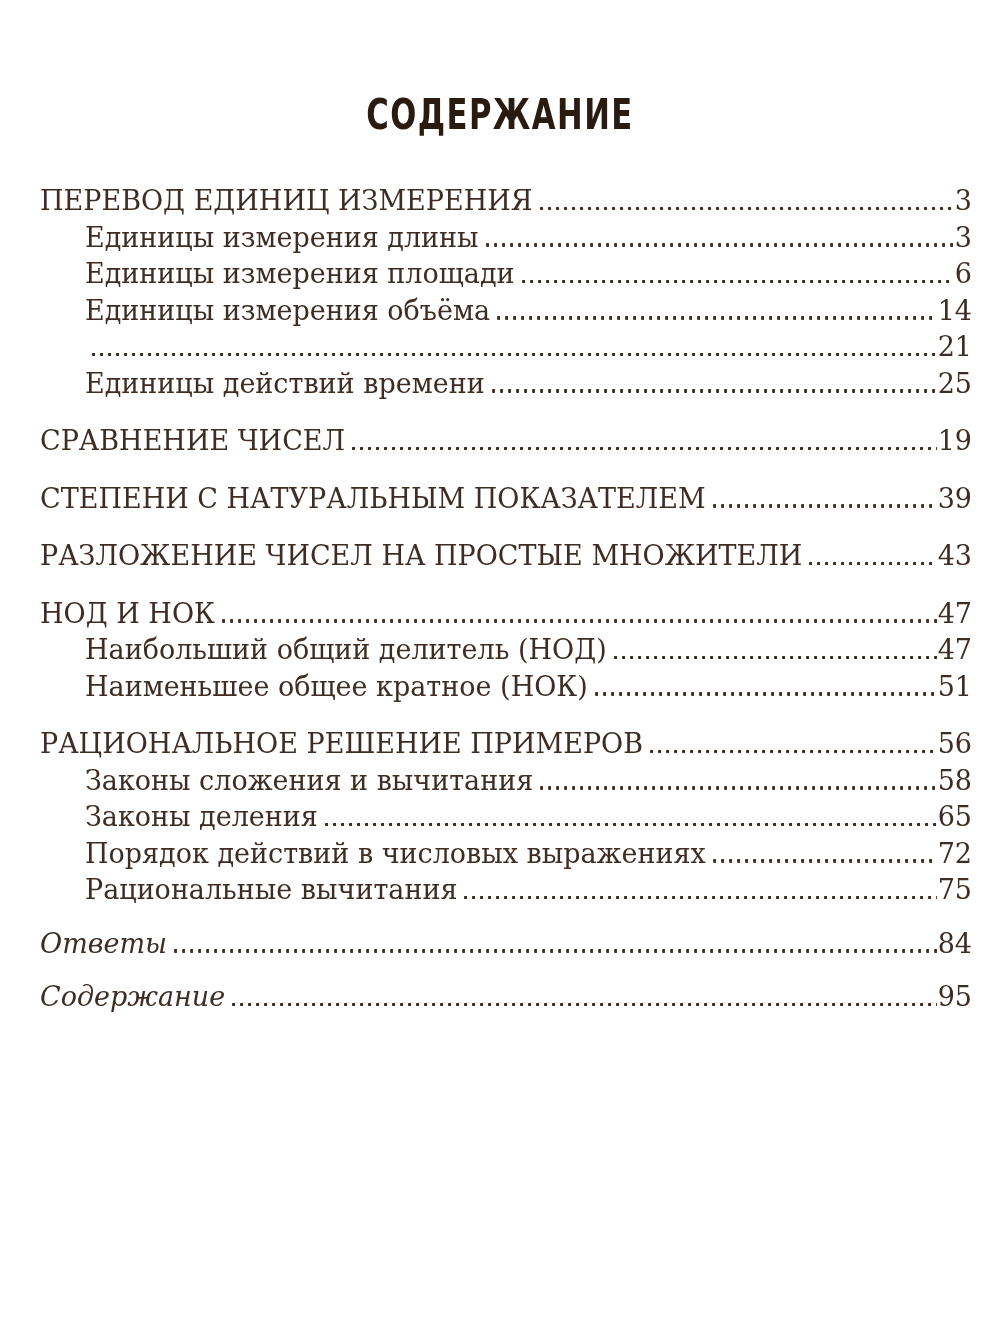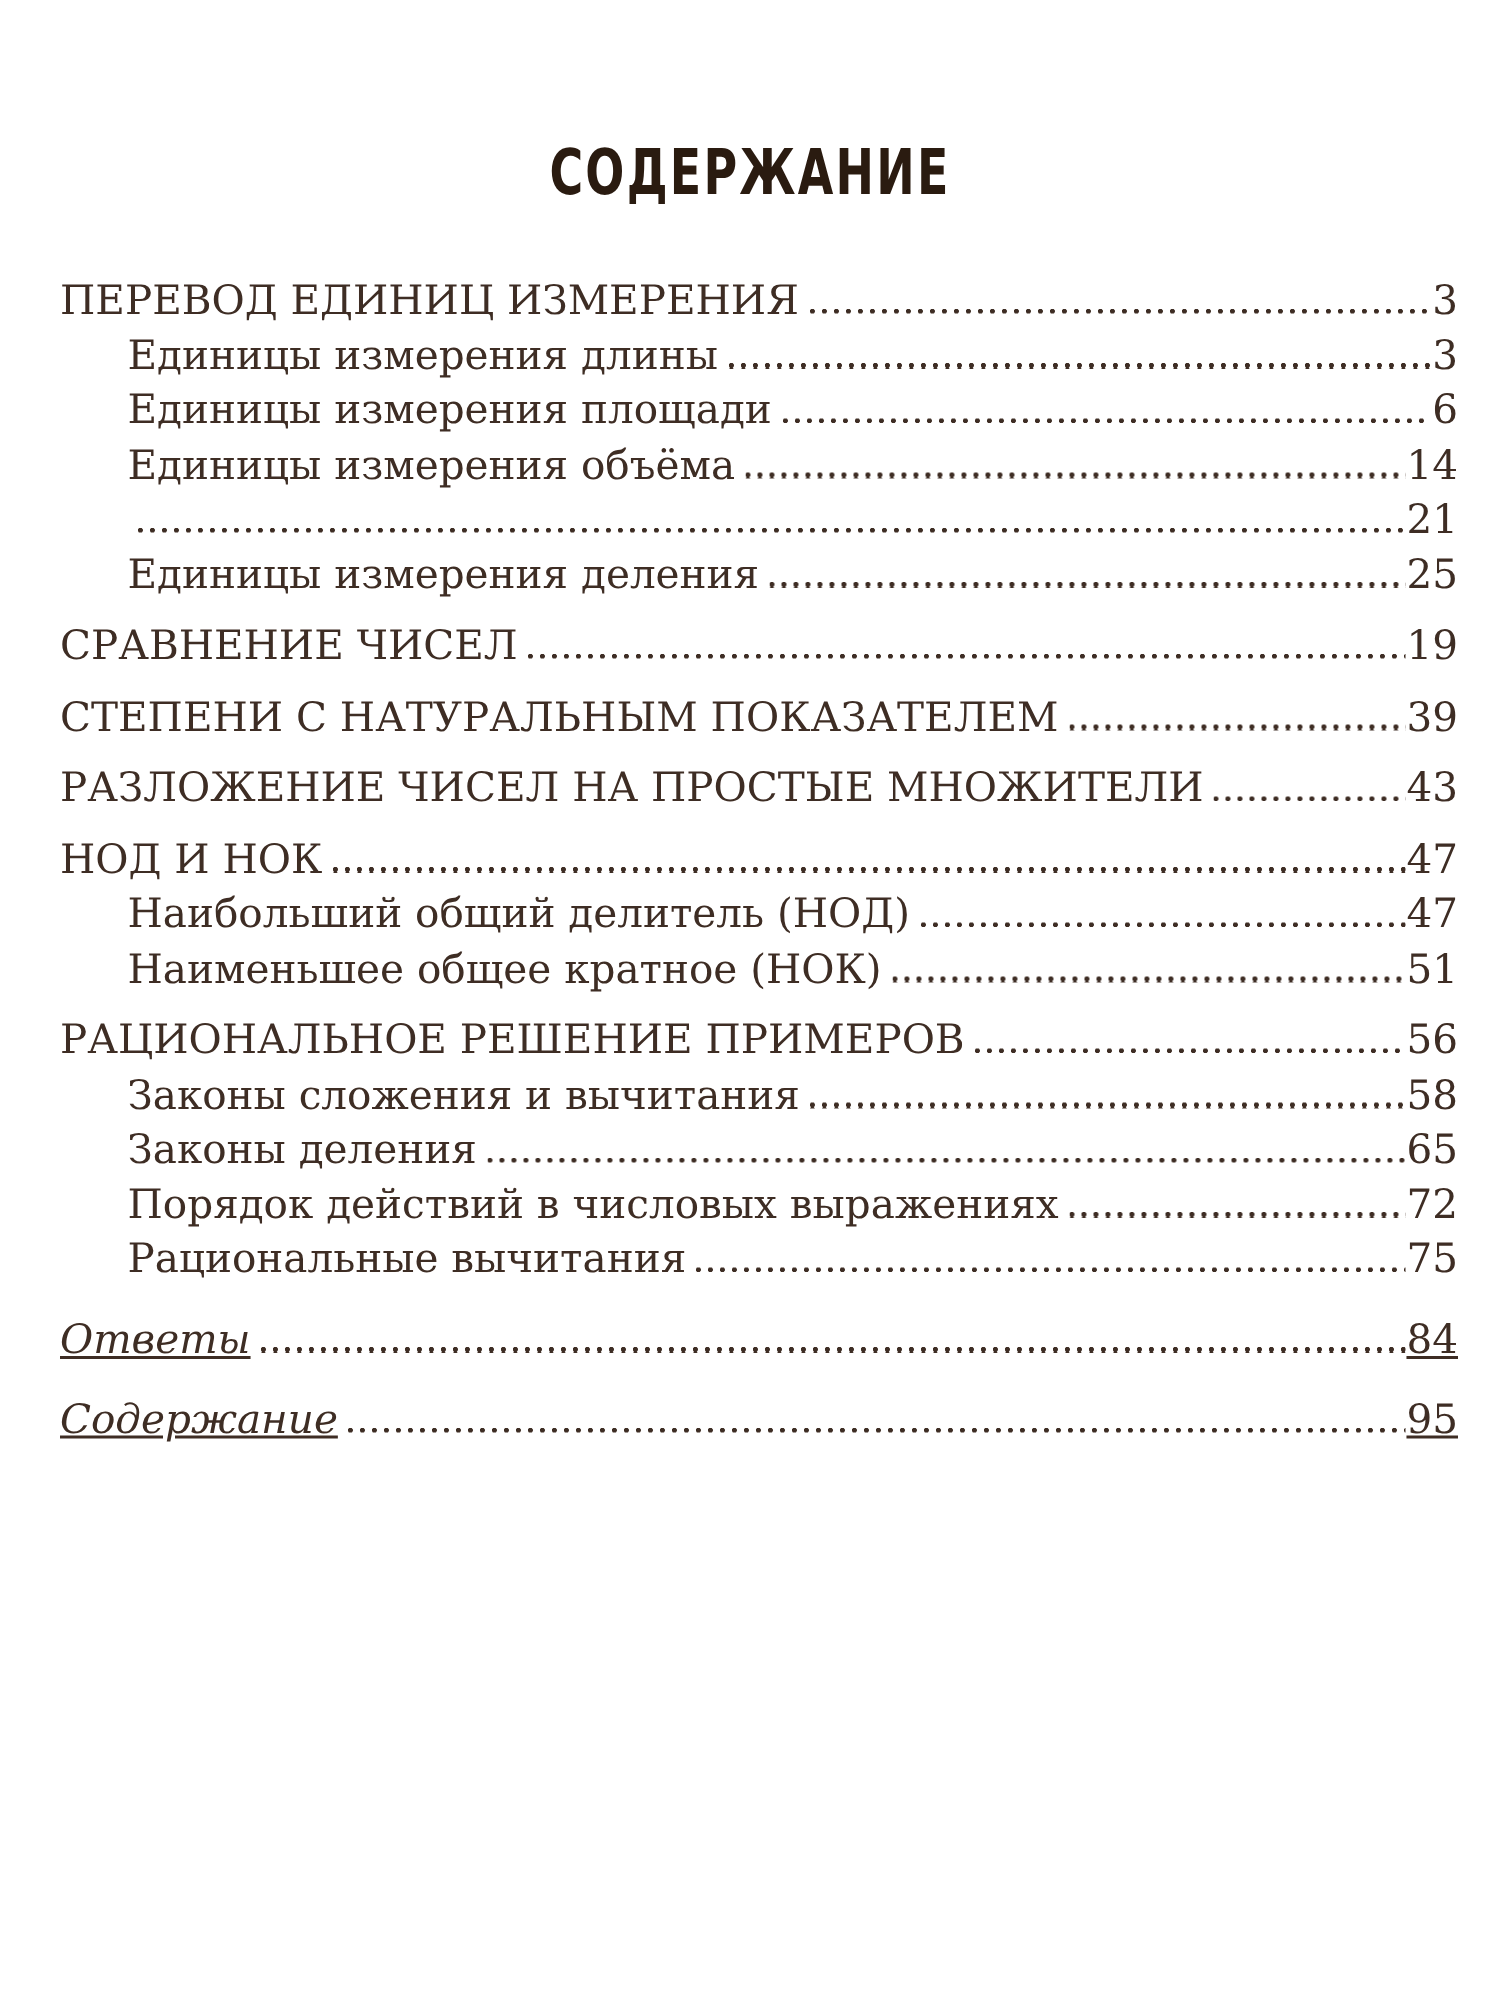--- a/index.html
+++ b/index.html
@@ -38,22 +38,22 @@
     font-family: "DejaVu Serif", "Liberation Serif", serif;
     font-size: 27px;
     color: var(--text-color, #3e2d24);
   }
   .toc-row {
     display: flex;
     align-items: baseline;
     line-height: 36.5px;
     white-space: nowrap;
   }
-  .toc-row.level-section { margin-top: 11px; }
-  .toc-row.level-answers { margin-top: 17px; font-style: italic; text-decoration: underline; }
+  .toc-row.level-section { margin-top: 21px; }
+  .toc-row.level-answers { margin-top: 17px; font-style: italic; }
   .toc-row:first-child { margin-top: 0; }
   .toc-row.level-sub { padding-left: 45px; justify-content: center; }
   .toc-label { flex: 0 0 auto; }
   .toc-leader {
     flex: 1 1 auto;
     align-self: baseline;
     height: 3.2px;
     margin-left: 7px;
     margin-right: 1px;
     background-image: radial-gradient(circle at 1.6px 1.6px, currentColor 1.45px, transparent 1.95px);
@@ -92,21 +92,21 @@
       <div class="toc-row level-sub">
     <span class="toc-label">Единицы измерения объёма</span>
     <span class="toc-leader"></span>
     <span class="toc-page-num">14</span>
   </div>
       <div class="toc-row level-sub">
     <span class="toc-leader"></span>
     <span class="toc-page-num">21</span>
   </div>
       <div class="toc-row level-sub">
-    <span class="toc-label">Единицы измерения деления</span>
+    <span class="toc-label">Единицы действий времени</span>
     <span class="toc-leader"></span>
     <span class="toc-page-num">25</span>
   </div>
       <div class="toc-row level-section">
     <span class="toc-label">СРАВНЕНИЕ ЧИСЕЛ</span>
     <span class="toc-leader"></span>
     <span class="toc-page-num">19</span>
   </div>
       <div class="toc-row level-section">
     <span class="toc-label">СТЕПЕНИ С НАТУРАЛЬНЫМ ПОКАЗАТЕЛЕМ</span>

